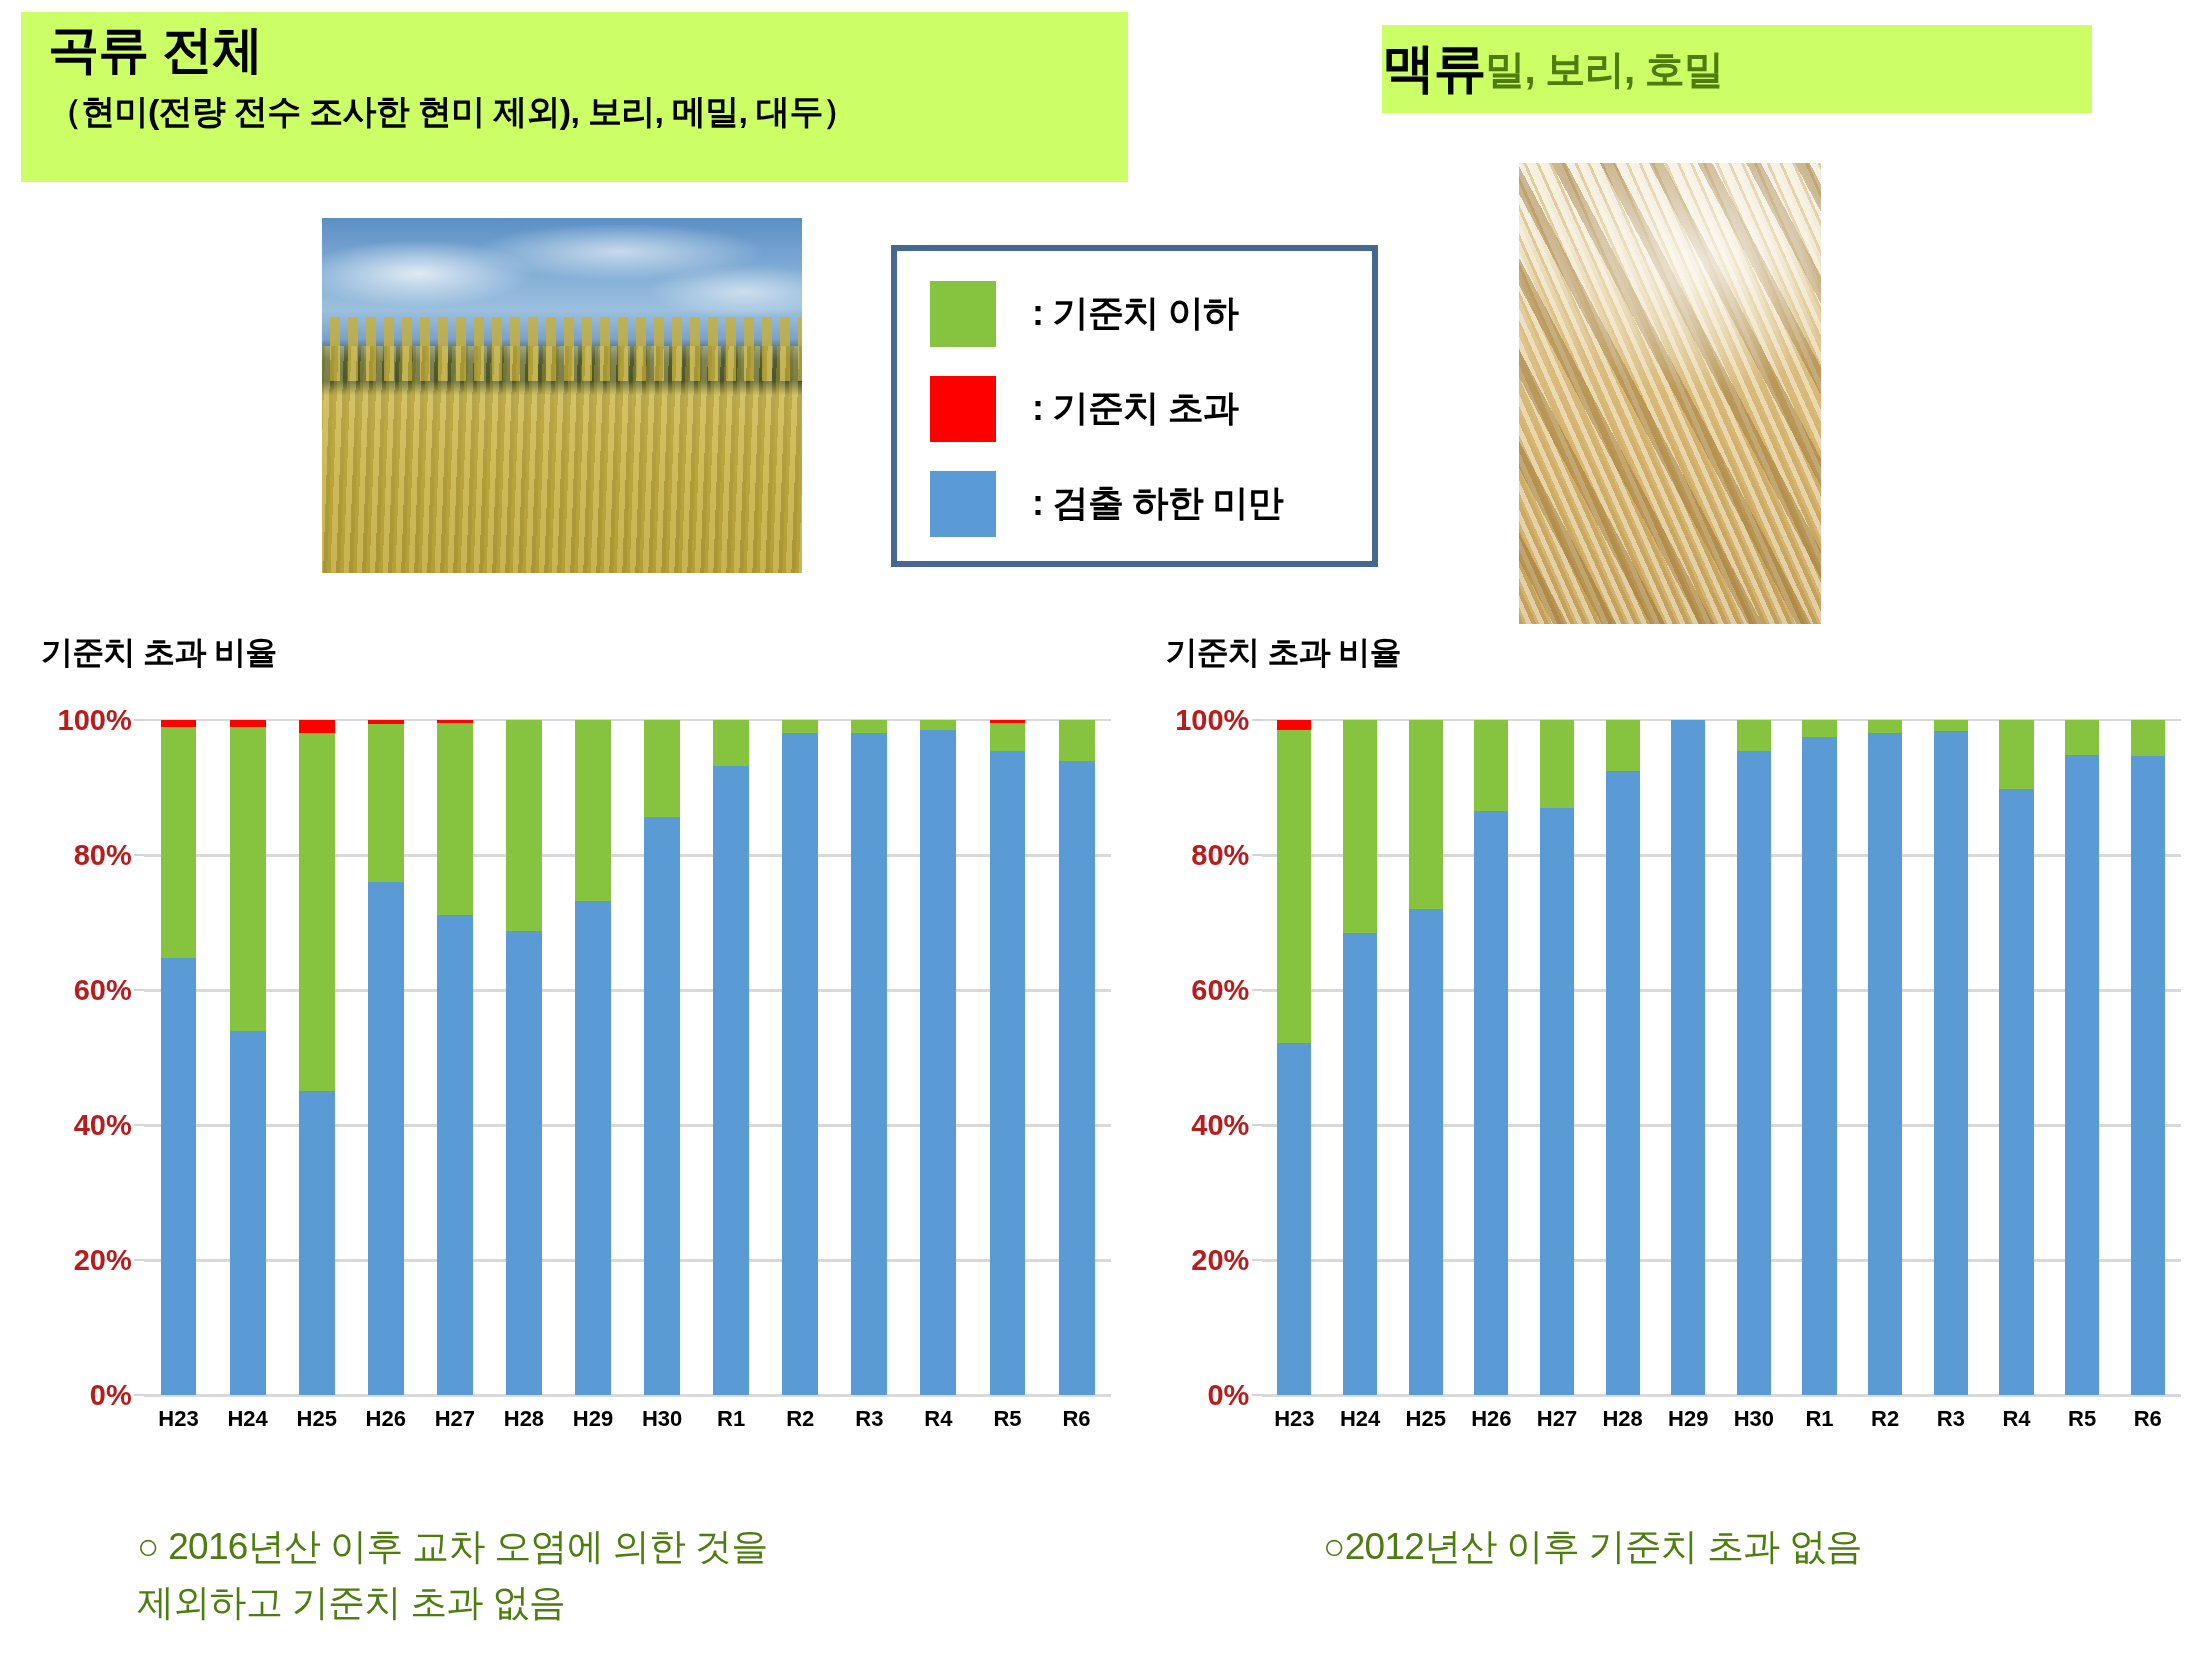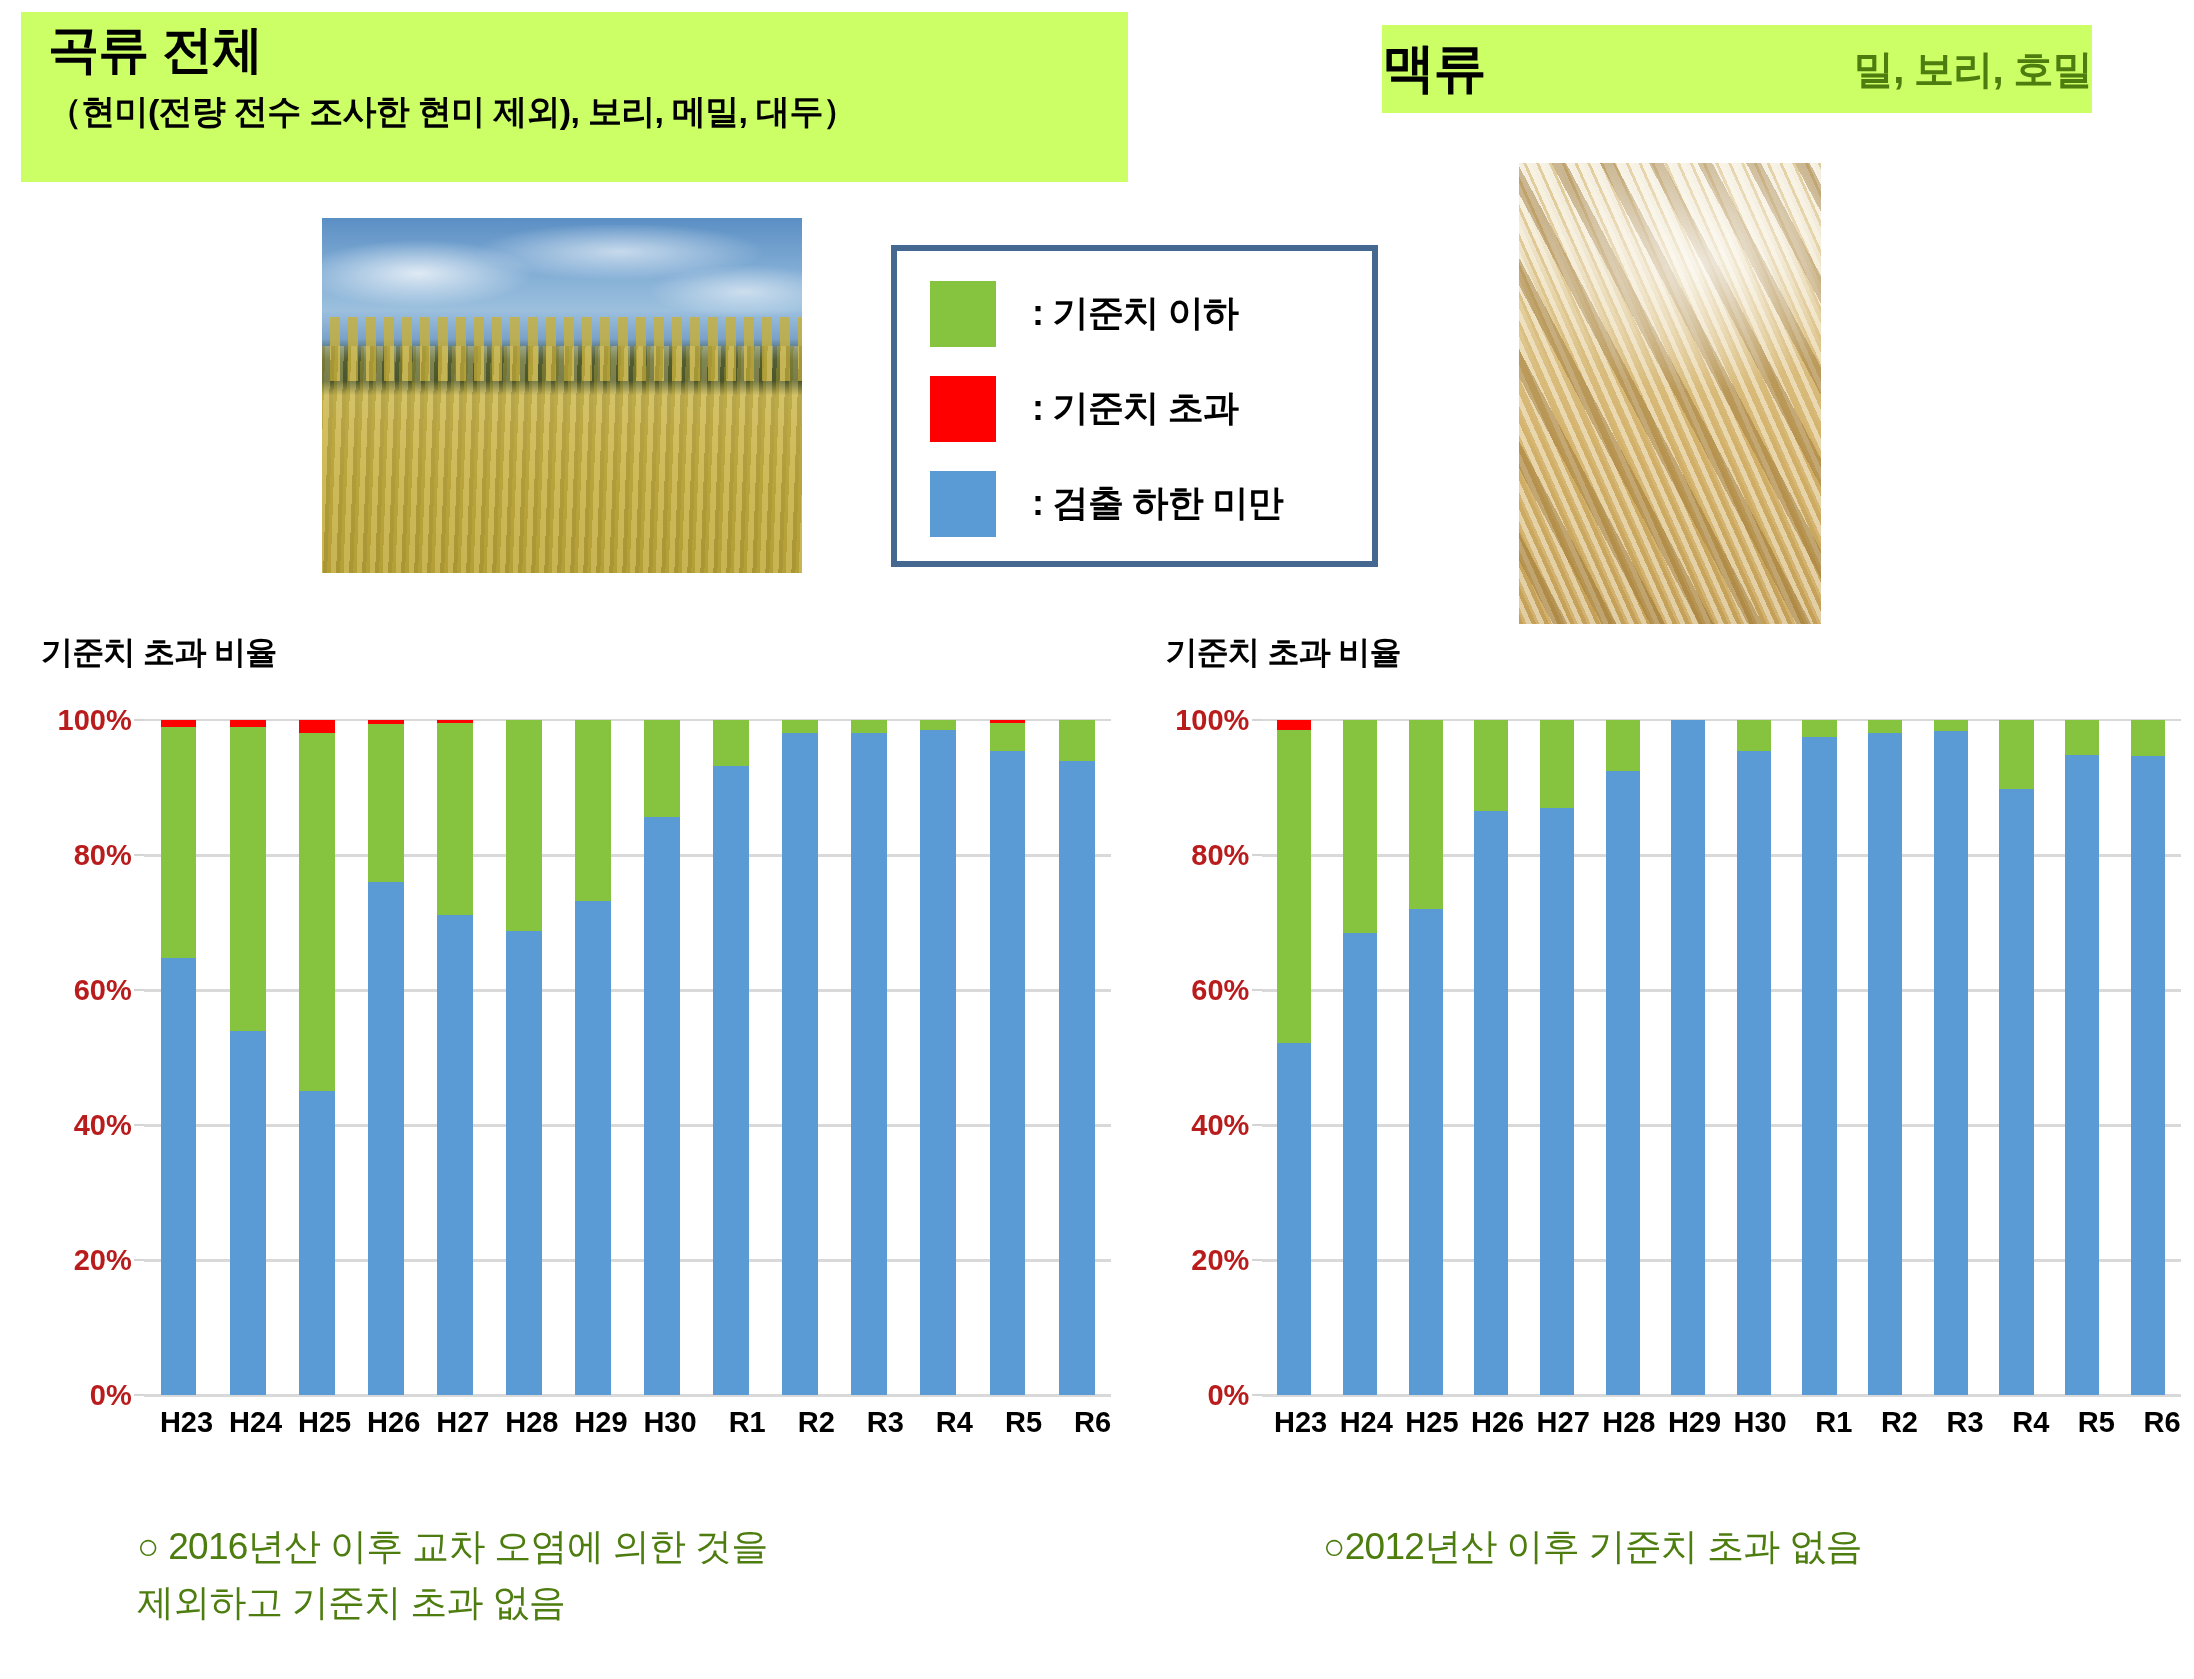--- a/index.html
+++ b/index.html
@@ -44,21 +44,21 @@
   .hdr-right {
     position: absolute;
     left: 1382px;
     top: 25px;
     width: 710px;
     height: 88px;
     background: #ccff66;
     box-sizing: border-box;
     display: flex;
     align-items: center;
-    justify-content: space-between;
+    justify-content: flex-start;
   }
   .hdr-right-main {
     font-size: 53px;
     font-weight: bold;
     color: #000;
     letter-spacing: -1.4px;
   }
   .hdr-right-sub {
     font-size: 40px;
     font-weight: bold;
@@ -260,22 +260,22 @@
 
   .x-axis {
     position: absolute;
     left: 103px;
     right: 0;
     top: 686px;
     display: flex;
   }
   .x-label {
     flex: 1 1 0;
-    text-align: right;
-    font-size: 29px;
+    text-align: center;
+    font-size: 22px;
     font-weight: bold;
     color: #000;
   }
 
   
   .note {
     position: absolute;
     font-size: 37px;
     color: #4d7c0f;
     letter-spacing: -0.7px;

